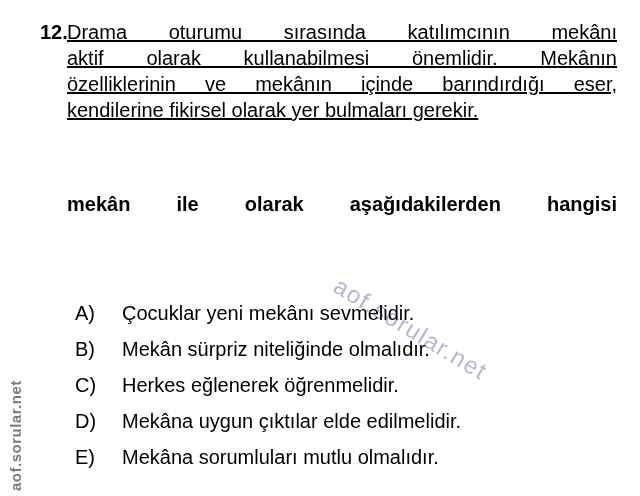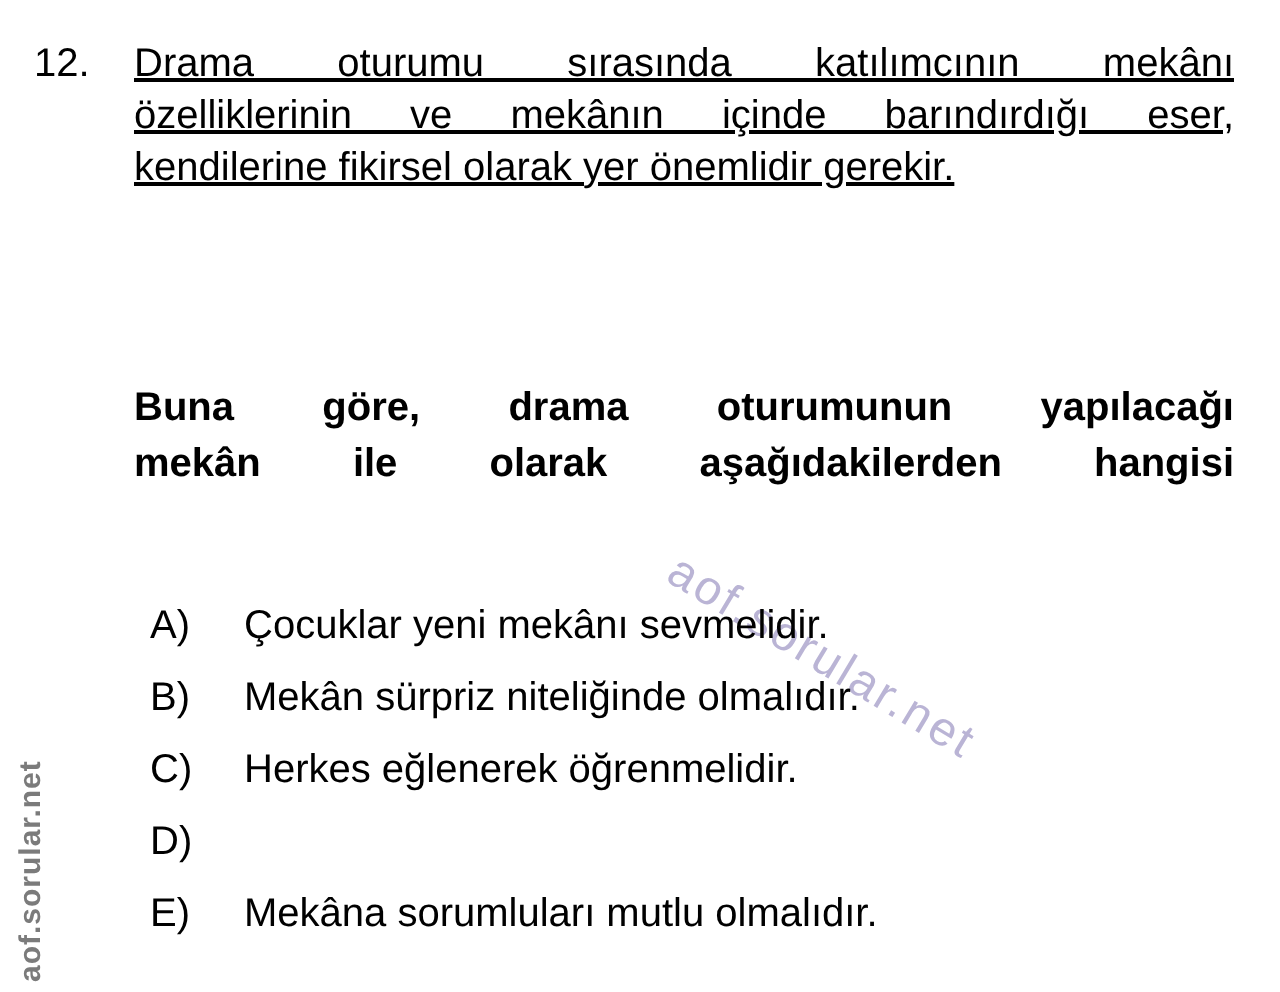--- a/index.html
+++ b/index.html
@@ -13,25 +13,25 @@
     width: 640px;
     height: 496px;
     background: #ffffff;
     font-family: "Liberation Sans", sans-serif;
     color: #000000;
     overflow: hidden;
   }
   
   .qnum {
     position: absolute;
-    left: 17px;
+    left: 40px;
     top: 19px;
     font-size: 20px;
     line-height: 26px;
-    font-weight: normal;
+    font-weight: bold;
     z-index: 2;
   }
   
   .body-block {
     position: absolute;
     left: 67px;
     top: 19px;
     width: 550px;
     font-size: 20px;
     line-height: 26px;
@@ -100,44 +100,45 @@
 
 <div class="page">
 
   <div class="diag-wm">aof.sorular.net</div>
   <div class="left-wm">aof.sorular.net</div>
 
   <div class="qnum">12.</div>
 
   <div class="body-block">
     <div class="jline">Drama oturumu sırasında katılımcının mekânı</div>
+    <div class="jline">aktif olarak kullanabilmesi önemlidir. Mekânın</div>
     <div class="jline">özelliklerinin ve mekânın içinde barındırdığı eser,</div>
-    <div class="jline line-last">kendilerine fikirsel olarak yer önemlidir gerekir.</div>
+    <div class="jline line-last">kendilerine fikirsel olarak yer bulmaları gerekir.</div>
   </div>
 
   <div class="stem-block">
-    <div class="jline">Buna göre, drama oturumunun yapılacağı</div>
     <div class="jline">mekân ile olarak aşağıdakilerden hangisi</div>
   </div>
 
   <div class="options">
     <div class="option">
       <span class="letter">A)</span>
       <span class="text">Çocuklar yeni mekânı sevmelidir.</span>
     </div>
     <div class="option">
       <span class="letter">B)</span>
       <span class="text">Mekân sürpriz niteliğinde olmalıdır.</span>
     </div>
     <div class="option">
       <span class="letter">C)</span>
       <span class="text">Herkes eğlenerek öğrenmelidir.</span>
     </div>
     <div class="option">
       <span class="letter">D)</span>
+      <span class="text">Mekâna uygun çıktılar elde edilmelidir.</span>
     </div>
     <div class="option">
       <span class="letter">E)</span>
       <span class="text">Mekâna sorumluları mutlu olmalıdır.</span>
     </div>
   </div>
 
 </div>
 
 </body></html>

